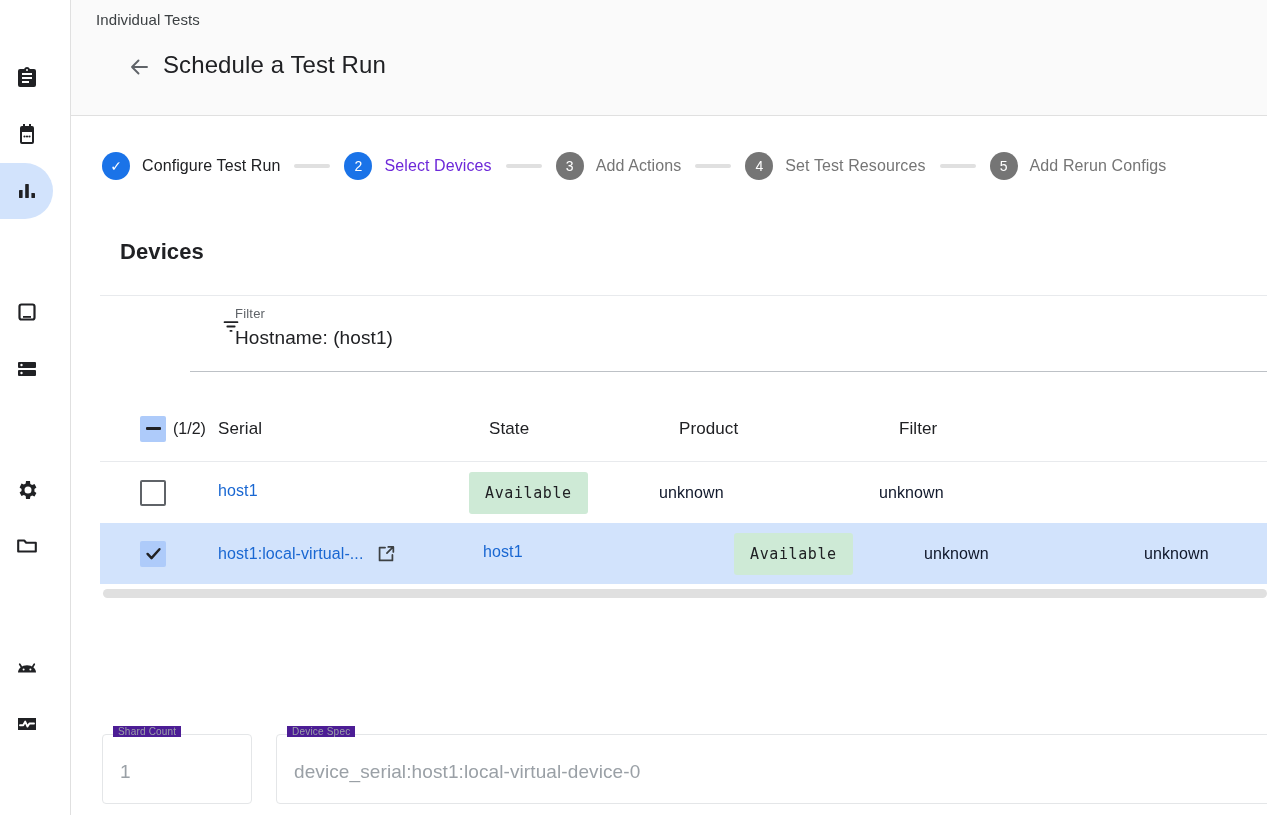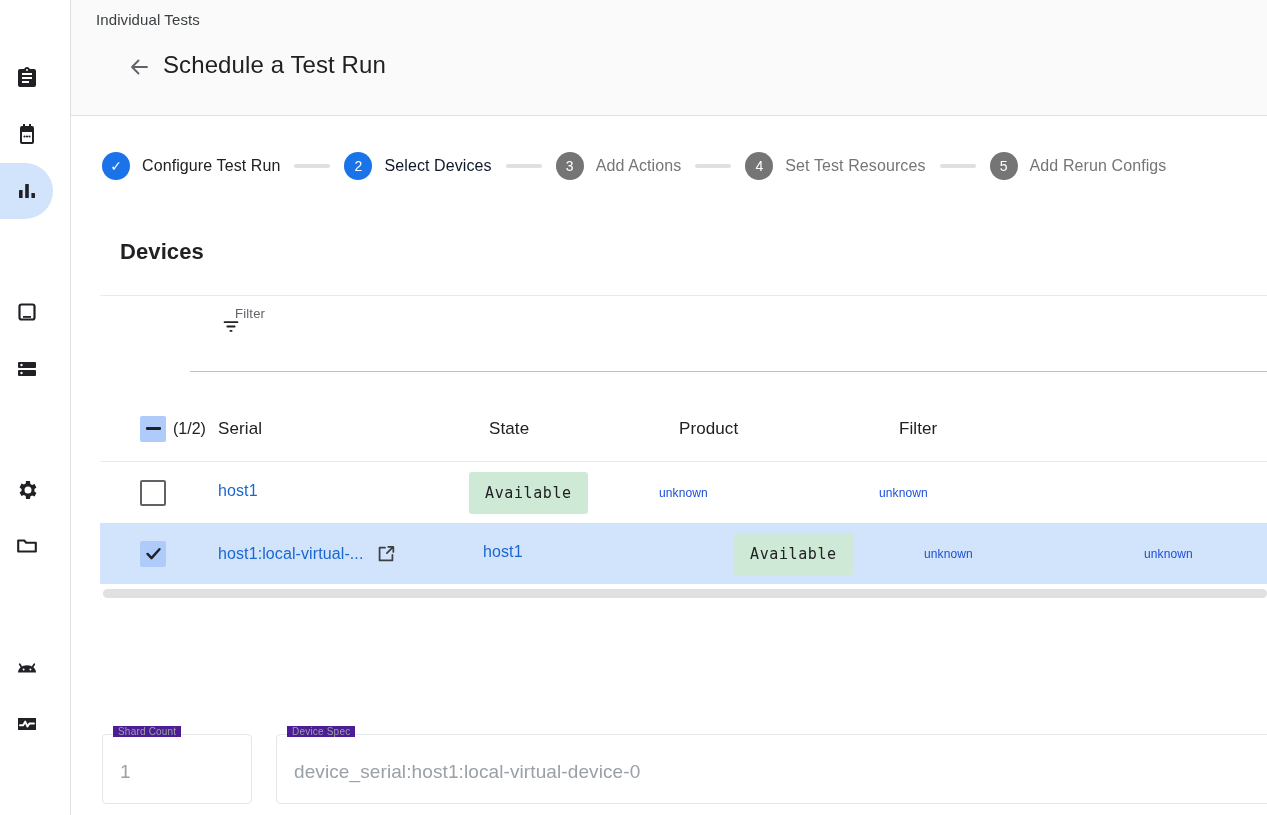--- a/index.html
+++ b/index.html
@@ -98,21 +98,21 @@
     flex: 0 0 auto;
   }
   .step-circle.done { background: #1a73e8; }
   .step-circle.current { background: #1a73e8; }
   .step-circle.todo { background: #757575; }
   .step-label {
     margin-left: 12px; font-size: 16px; letter-spacing: .1px;
     white-space: nowrap;
   }
   .step.st-done .step-label { color: #202124; }
-  .step.st-current .step-label { color: #0f172a; font-weight: 500; }
+  .step.st-current .step-label { color: #6d28d9; font-weight: 500; }
   .step.st-todo .step-label { color: #757575; }
   .step-conn {
     width: 36px; height: 4px; background: #e0e0e0;
     margin: 0 14px; border-radius: 2px; flex: 0 0 auto;
   }
 
   
   #devices-title {
     position: absolute; left: 49px; top: 239px;
     font-size: 22px; color: #202124; letter-spacing: .1px;
@@ -182,21 +182,21 @@
   }
 
   .chip {
     display: inline-flex; align-items: center; justify-content: center;
     height: 42px; padding: 0 16px;
     background: #ceead6; color: #202124;
     font-family: "DejaVu Sans Mono", monospace;
     font-size: 15px; letter-spacing: .6px;
     border-radius: 3px;
   }
-  .cellval { font-size: 12px; color: #1d4ed8; letter-spacing: .1px; }
+  .cellval { font-size: 16px; color: #0f172a; letter-spacing: .1px; }
 
   
   #hscroll-track {
     position: absolute; left: 29px; top: 585px;
     width: 1167px; height: 16px; background: #ffffff;
   }
   #hscroll-thumb {
     position: absolute; left: 103px; top: 589px;
     width: 1164px; height: 9px;
     background: #e0e0e0; border-radius: 5px;
@@ -364,20 +364,21 @@
 
     <div id="filter-row">
       <span id="filter-icon">
         <svg width="22" height="22" viewBox="0 0 24 24" fill="#202124">
           <rect x="4" y="5.6" width="16" height="2.1" rx="1"></rect>
           <rect x="7" y="10.4" width="10" height="2.1" rx="1"></rect>
           <rect x="10.4" y="15.2" width="3.2" height="2.1" rx="1"></rect>
         </svg>
       </span>
       <label id="filter-label">Filter</label>
+      <input id="filter-value" type="text" value="Hostname: (host1)" style="">
       <div id="filter-underline"></div>
     </div>
 
     <div id="table">
 
       <div class="trow" id="thead">
         <div class="c-check">
           <span class="cbox indet">
             <span class="dash"></span>
           </span>

